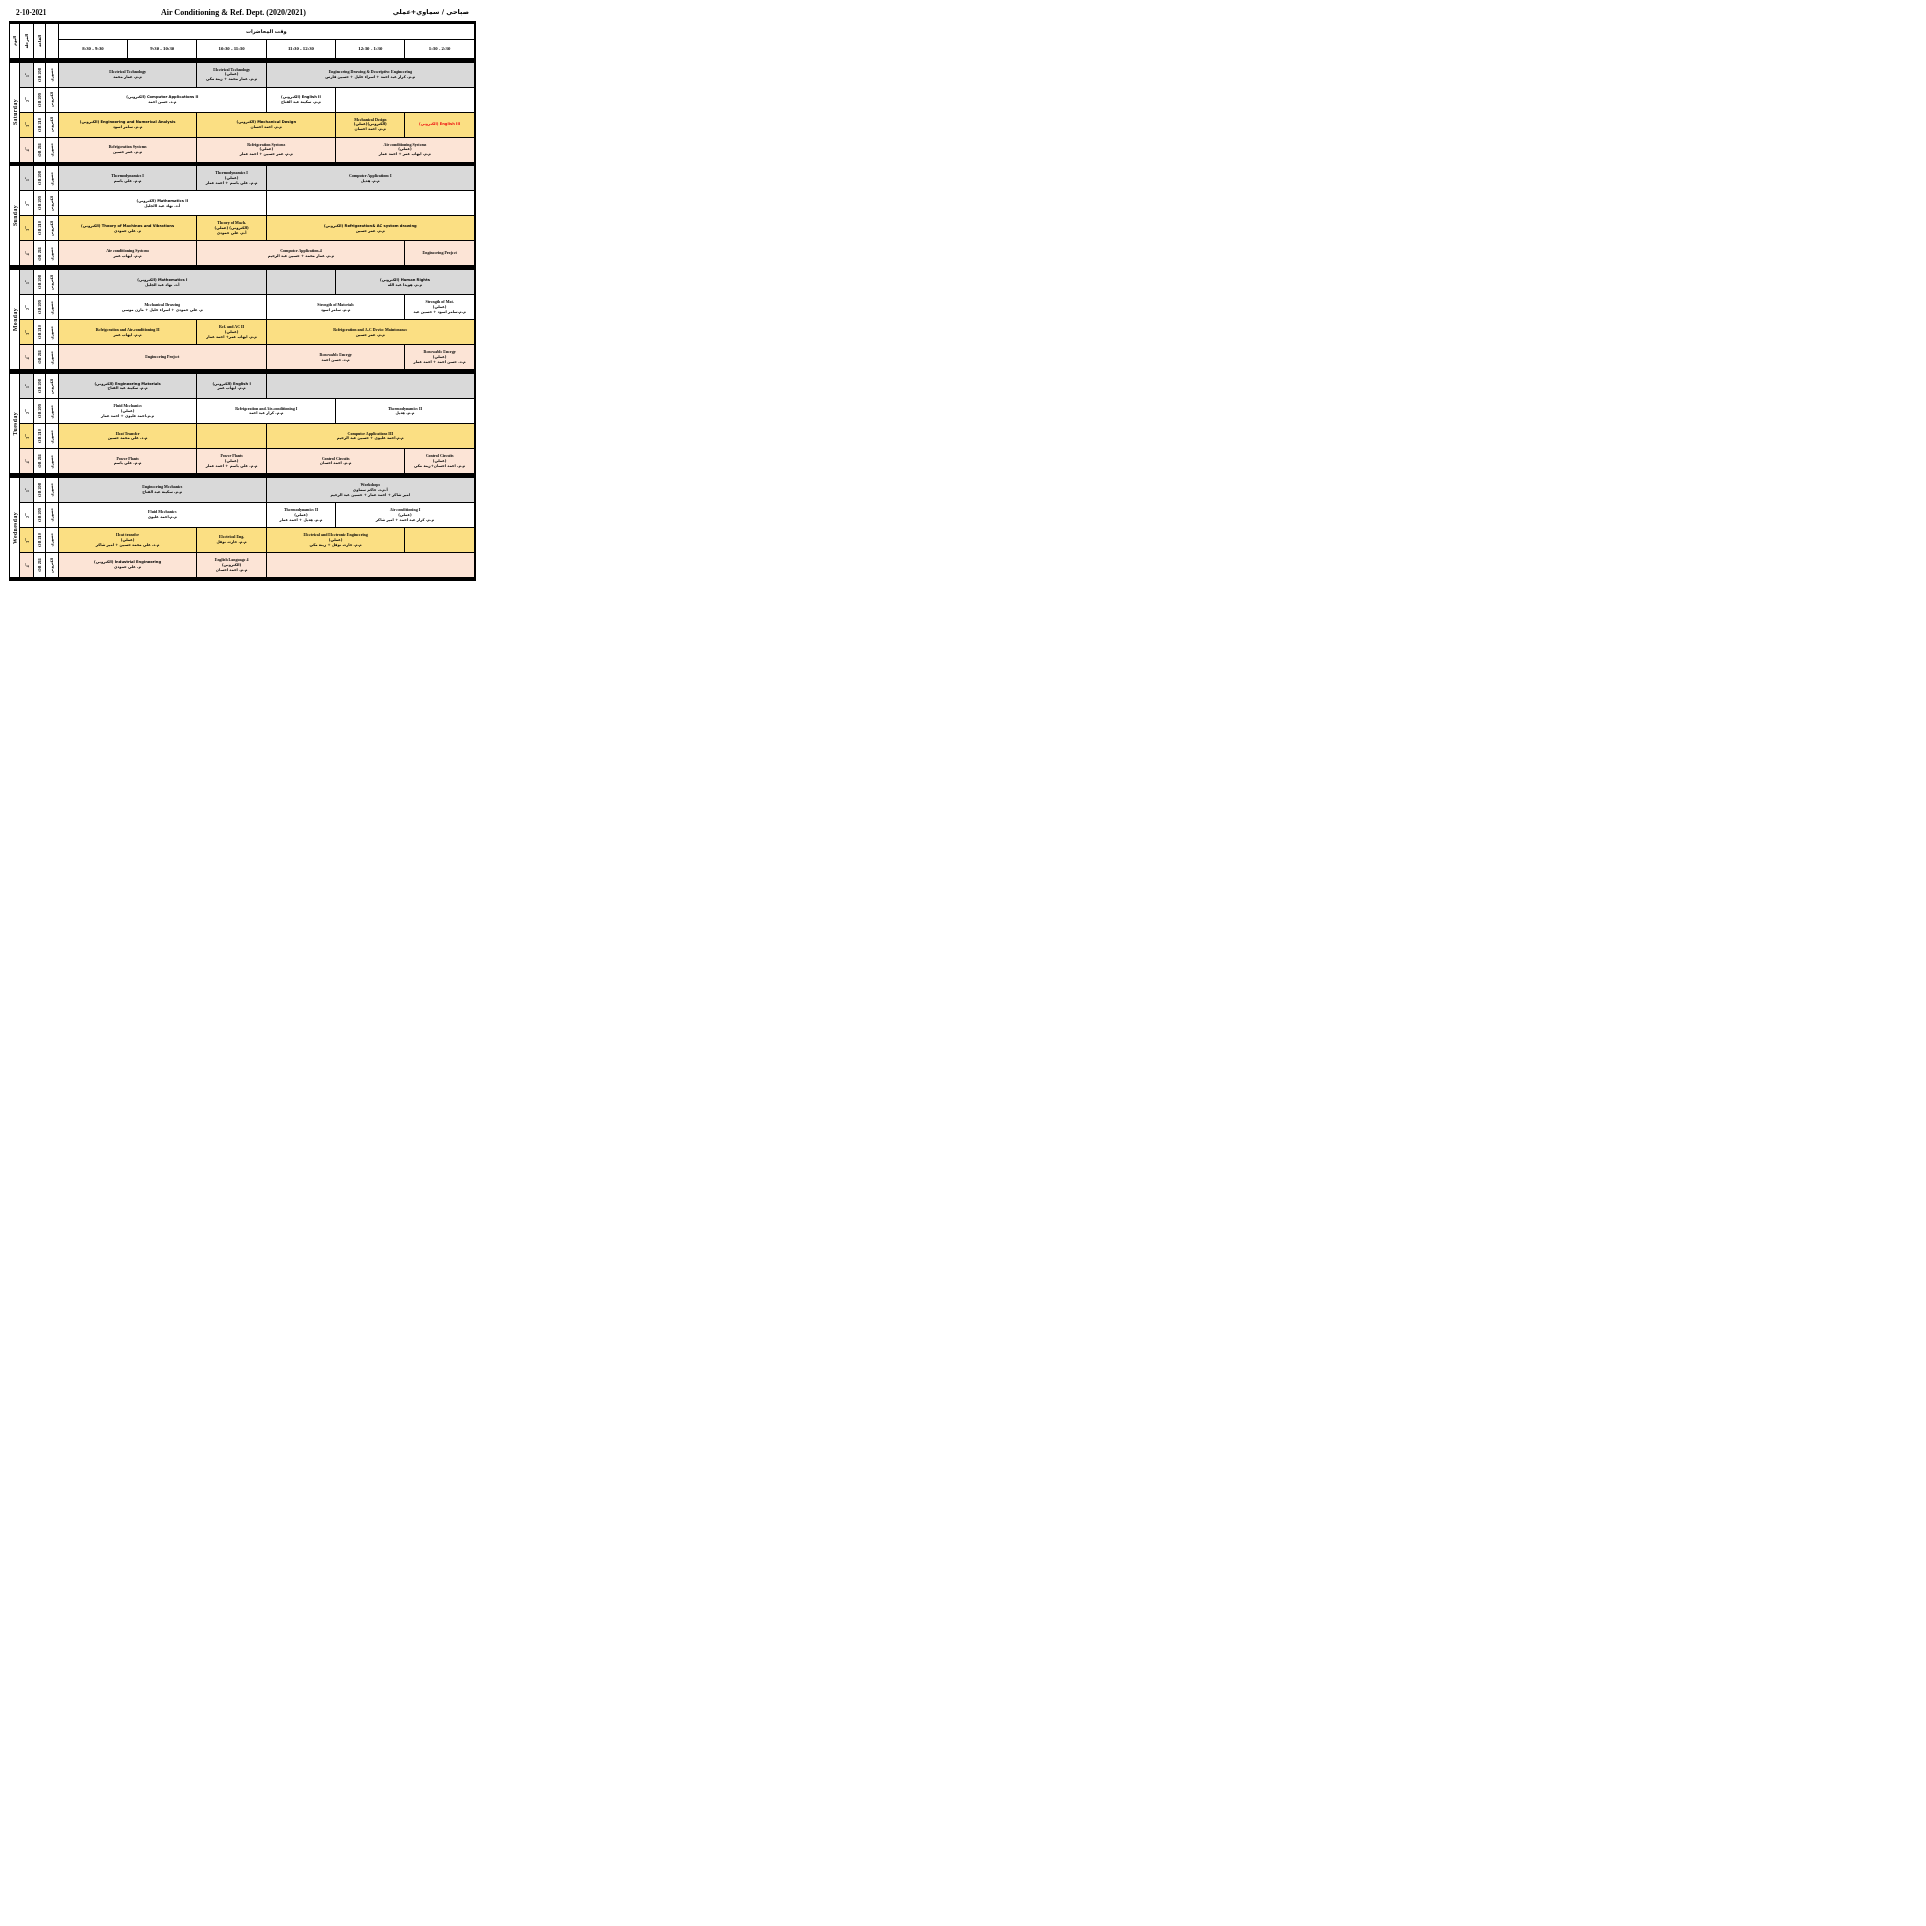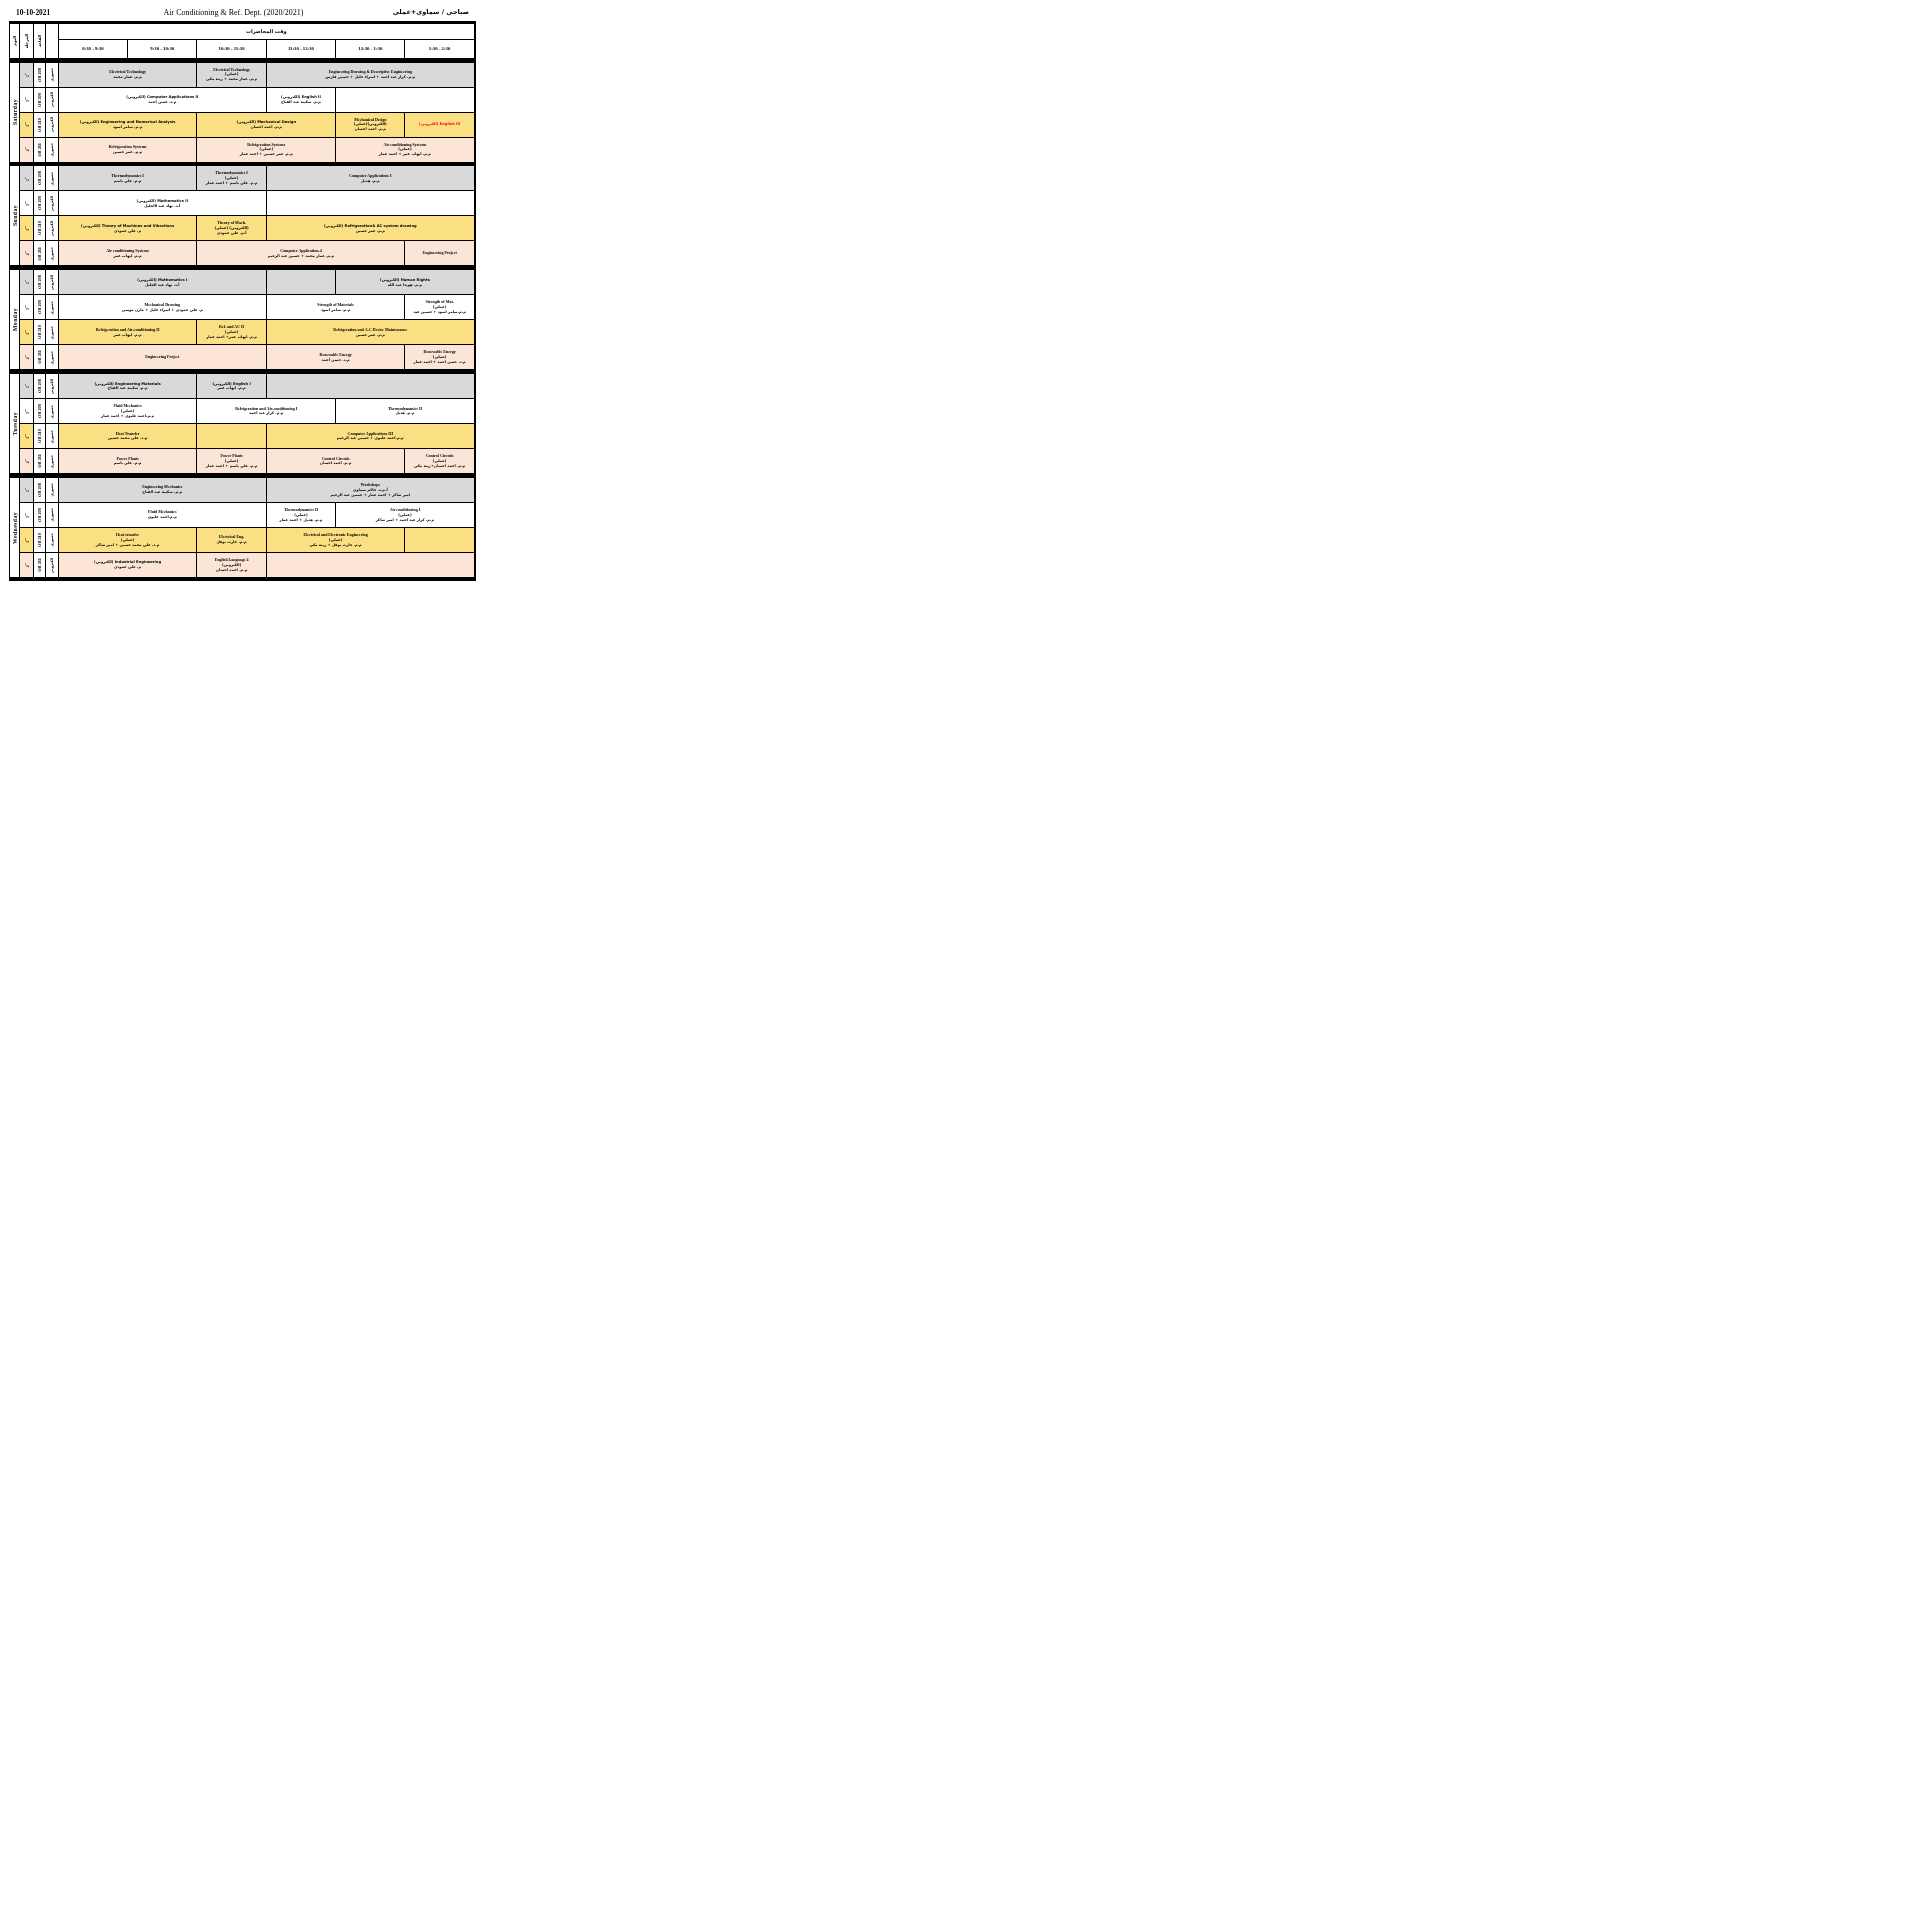--- a/index.html
+++ b/index.html
@@ -7,21 +7,21 @@
     width:485px;
     font-family:"Liberation Serif","DejaVu Serif","DejaVu Sans",serif;
     color:#000;
   }
   
   .titlebar{
     display:flex;align-items:center;
     padding:7.7px 16px 4.6px 16px;
   }
   .title-date{font-size:7.3px;font-weight:bold;width:18%;}
-  .title-dept{font-size:8px;font-weight:normal;flex:1;text-align:center;}
+  .title-dept{font-size:8px;font-weight:bold;flex:1;text-align:center;}
   .title-note{
     font-size:6.5px;font-weight:bold;width:22%;text-align:right;
     font-family:"DejaVu Sans","Liberation Serif",sans-serif;direction:rtl;
   }
   
   .grid{
     display:grid;
     grid-template-columns:10px 14px 12.3px 12.3px repeat(6,1fr);
     margin:0 9.2px 7px 9.2px;
     border:solid #000;
@@ -70,21 +70,21 @@
   }
   .ar{
     font-size:3.7px;font-weight:bold;line-height:1.2;
     font-family:"DejaVu Sans",sans-serif;direction:rtl;
   }
 </style>
 </head>
 <body>
 
 <div class="titlebar">
-  <div class="title-date">10-10-2021</div>
+  <div class="title-date">2-10-2021</div>
   <div class="title-dept">Air Conditioning &amp; Ref. Dept. (2020/2021)</div>
   <div class="title-note">صباحي / سماوي+عملي</div>
 </div>
 
 <div id="schedule" class="grid" style="grid-template-rows: 15.4px 19px 3.9px 25px 25px 25px 25px 3.9px 25px 25px 25px 25px 3.9px 25px 25px 25px 25px 3.9px 25px 25px 25px 25px 3.9px 25px 25px 25px 25px;">
     <div class="c" style="grid-area: 1 / 1 / span 2;">
       <span class="v corner-t">اليوم</span>
     </div>
     <div class="c" style="grid-area: 1 / 2 / span 2;">
       <span class="v corner-t">المرحلة</span>

